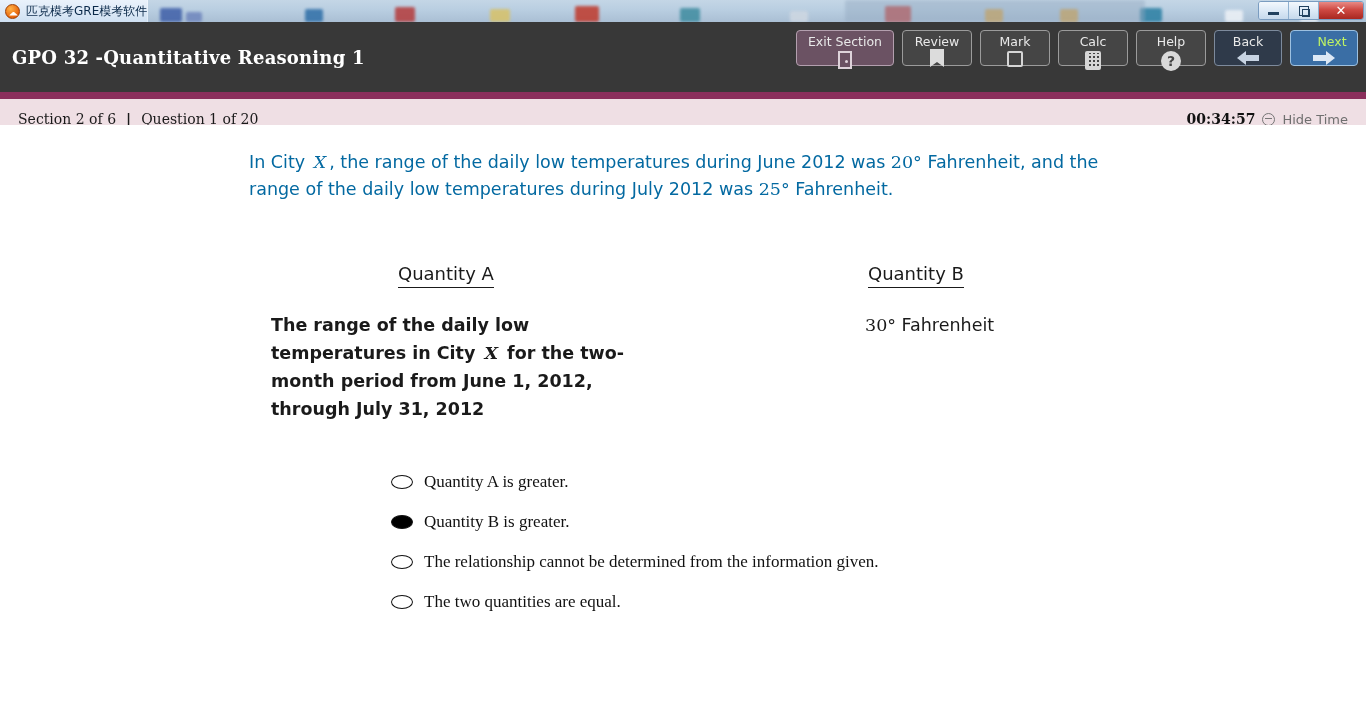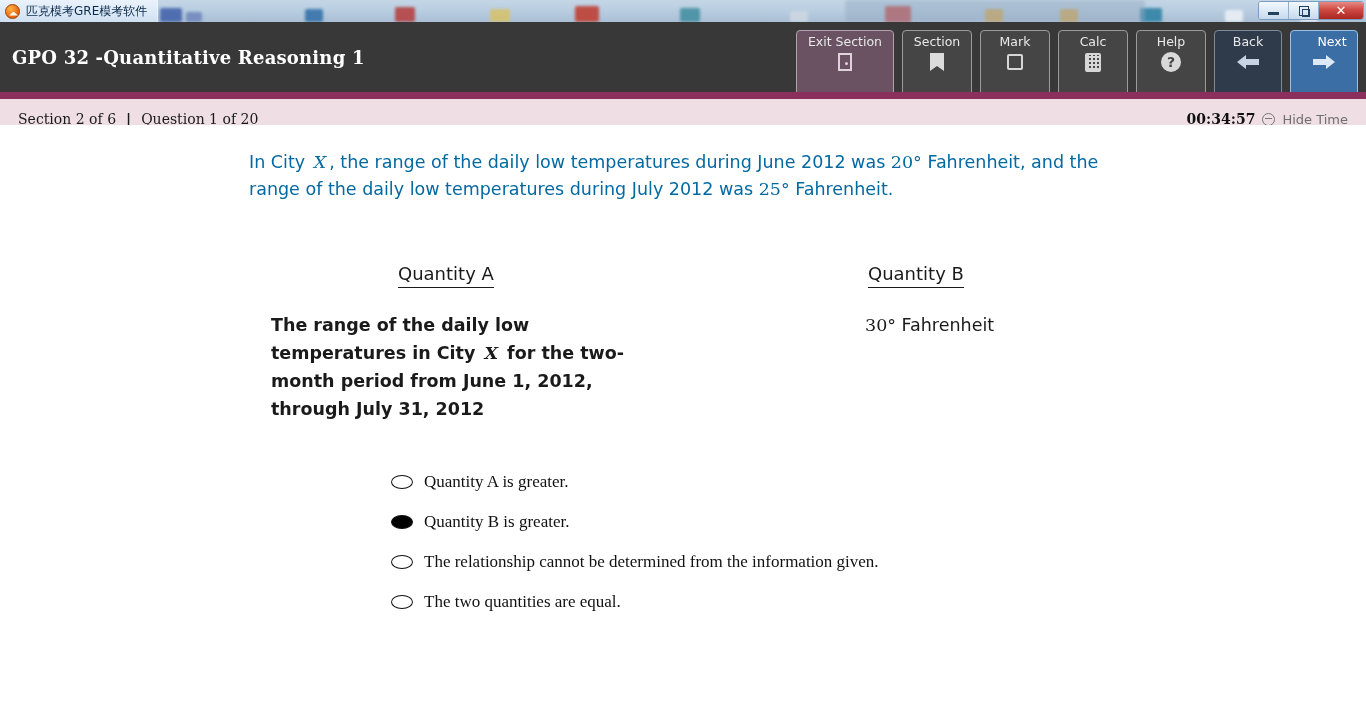--- a/index.html
+++ b/index.html
@@ -26,21 +26,21 @@
   #titlebar {
     position: absolute; left: 0; top: 0; width: 1366px; height: 22px;
     display: flex; align-items: center;
     background: rgba(232,240,249,0.0);
   }
   #titlebar-left {
     display: flex; align-items: center; gap: 6px;
     padding-left: 5px; height: 22px;
     background: linear-gradient(180deg,#eaf2fb 0%, #dbe8f6 60%, #cfe0f2 100%);
     border-right: 1px solid rgba(255,255,255,.35);
-    padding-right: 10px;
+    padding-right: 0;
   }
   #app-icon {
     width: 15px; height: 15px; border-radius: 50%;
     background: radial-gradient(circle at 35% 30%, #ffb347, #e8630a 70%, #b84a05);
     border: 1px solid #9c3f04;
     position: relative; flex: none;
   }
   #app-icon::after {
     content: ""; position: absolute; left: 3px; top: 7px;
     width: 9px; height: 4px; background: #fff; border-radius: 1px;
@@ -83,21 +83,21 @@
   #header-title {
     position: absolute; left: 12px; top: 50%; transform: translateY(-50%);
     color: #ffffff; font-weight: bold; font-size: 18px;
     font-family: "DejaVu Serif", serif; letter-spacing: .2px;
   }
   #toolbar {
     position: absolute; right: 8px; top: 8px;
     display: flex; align-items: flex-start; gap: 8px;
   }
   .tbtn {
-    width: 70px; height: 68px;
+    width: 70px; height: 36px;
     border: 1px solid #9b9b9b; border-radius: 4px;
     background: #454545;
     display: flex; flex-direction: column; align-items: center;
     justify-content: flex-start; padding-top: 4px; gap: 2px;
     color: #e9e9e9; cursor: pointer;
   }
   .tbtn .tlabel { font-size: 12.5px; line-height: 14px; font-family:"DejaVu Sans", sans-serif; }
   .tbtn .ticon { height: 22px; display: flex; align-items: center; justify-content: center; }
   #btn-exit-section {
     width: 98px;
@@ -105,21 +105,21 @@
     border-color: #b39fae;
   }
   #btn-back {
     background: #2f3a4a; border-color: #7d8a9c;
     width: 68px;
   }
   #btn-next {
     background: #3a6ea5; border-color: #9cc0e0;
     width: 68px;
   }
-  #btn-next .tlabel { color: #ffffff; margin-left: 16px; }
+  #btn-next .tlabel { color: #bef264; margin-left: 16px; }
 
   
   .door {
     width: 14px; height: 18px; border: 2px solid #ded3da; background: #6b5263;
     position: relative;
   }
   .door::after {
     content:""; position:absolute; right:2px; top:7px; width:3px; height:3px;
     background:#ded3da; border-radius:50%;
   }
@@ -287,21 +287,21 @@
   <div id="toolbar">
 
     <div class="tbtn" id="btn-exit-section">
       <span class="tlabel">Exit Section</span>
       <span class="ticon">
           <span class="door"></span>
         </span>
     </div>
 
     <div class="tbtn" id="btn-review">
-      <span class="tlabel">Section</span>
+      <span class="tlabel">Review</span>
       <span class="ticon">
           <span class="bookmark"></span>
         </span>
     </div>
 
     <div class="tbtn" id="btn-mark">
       <span class="tlabel">Mark</span>
       <span class="ticon">
           <span class="square-ck"></span>
         </span>

